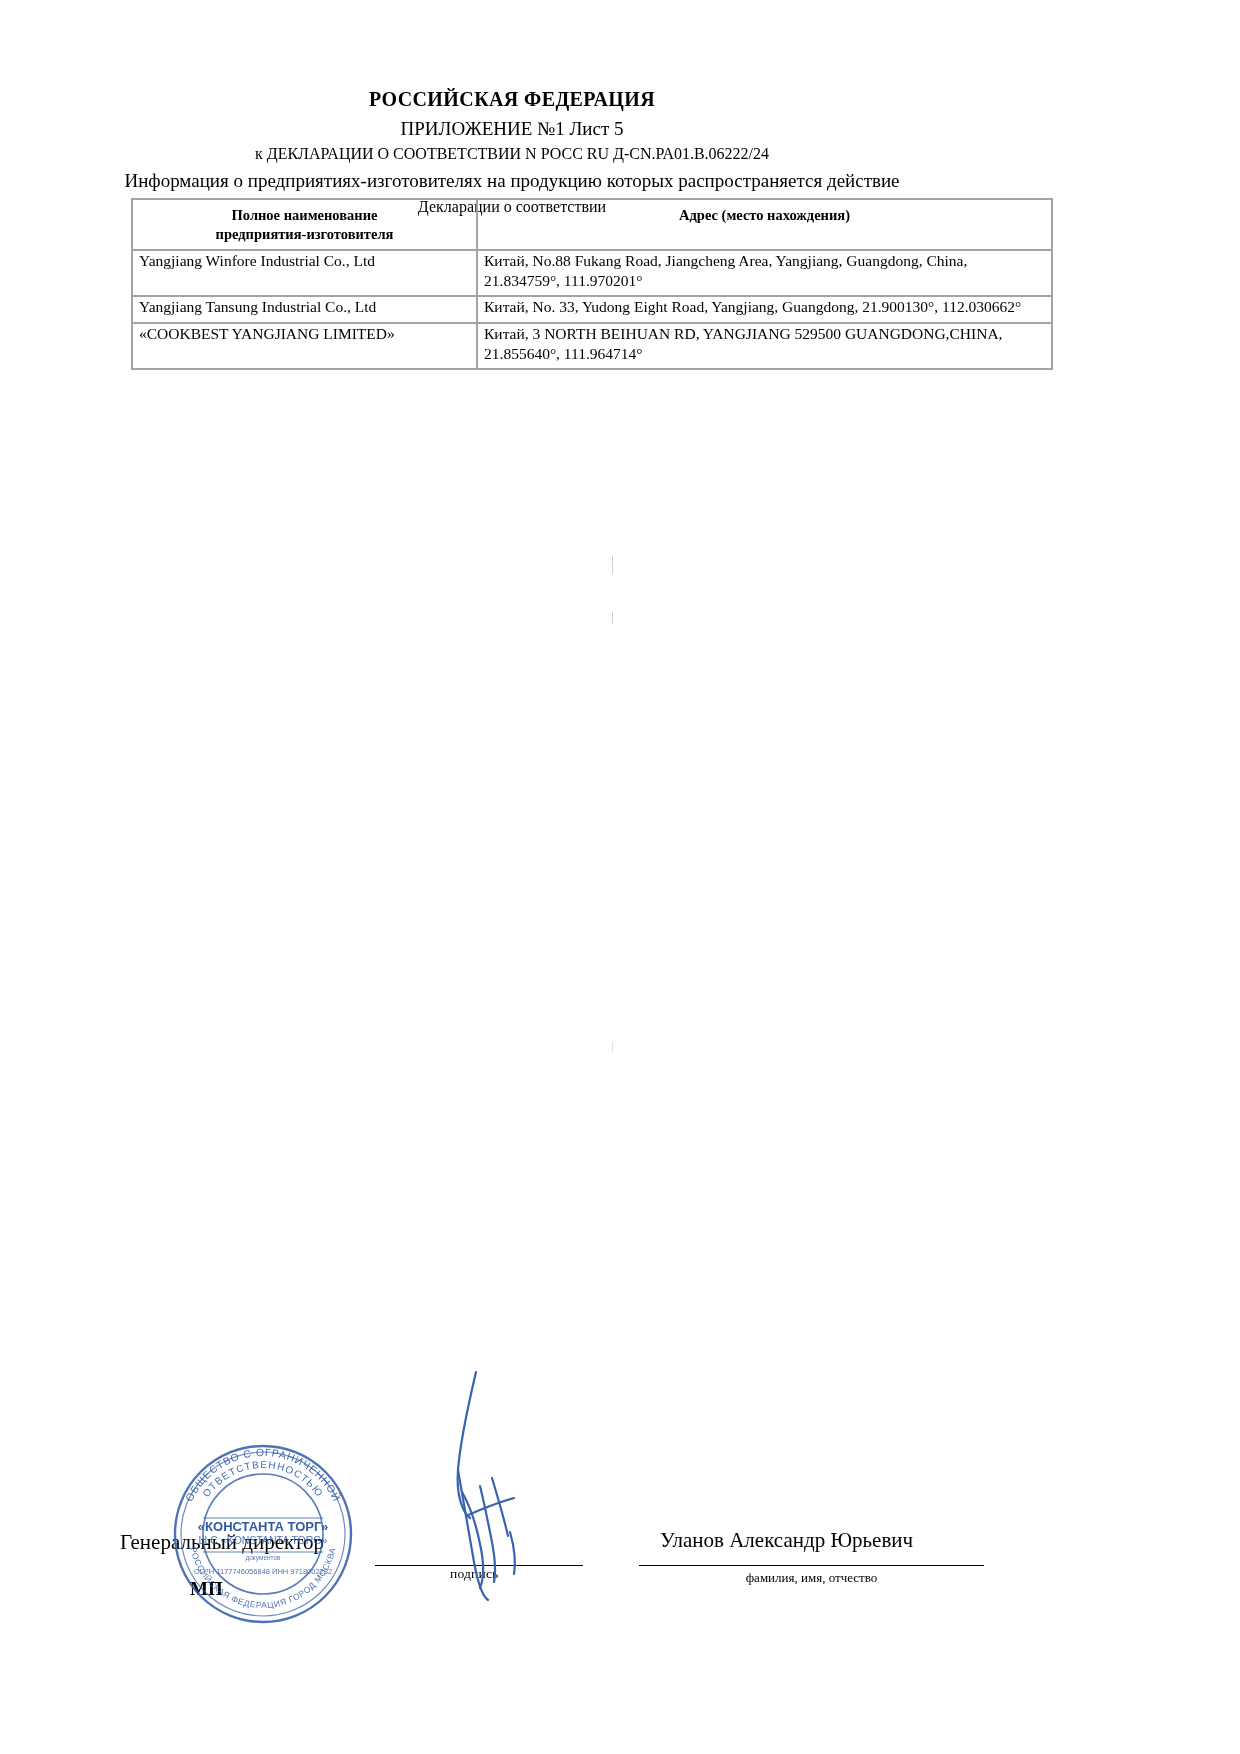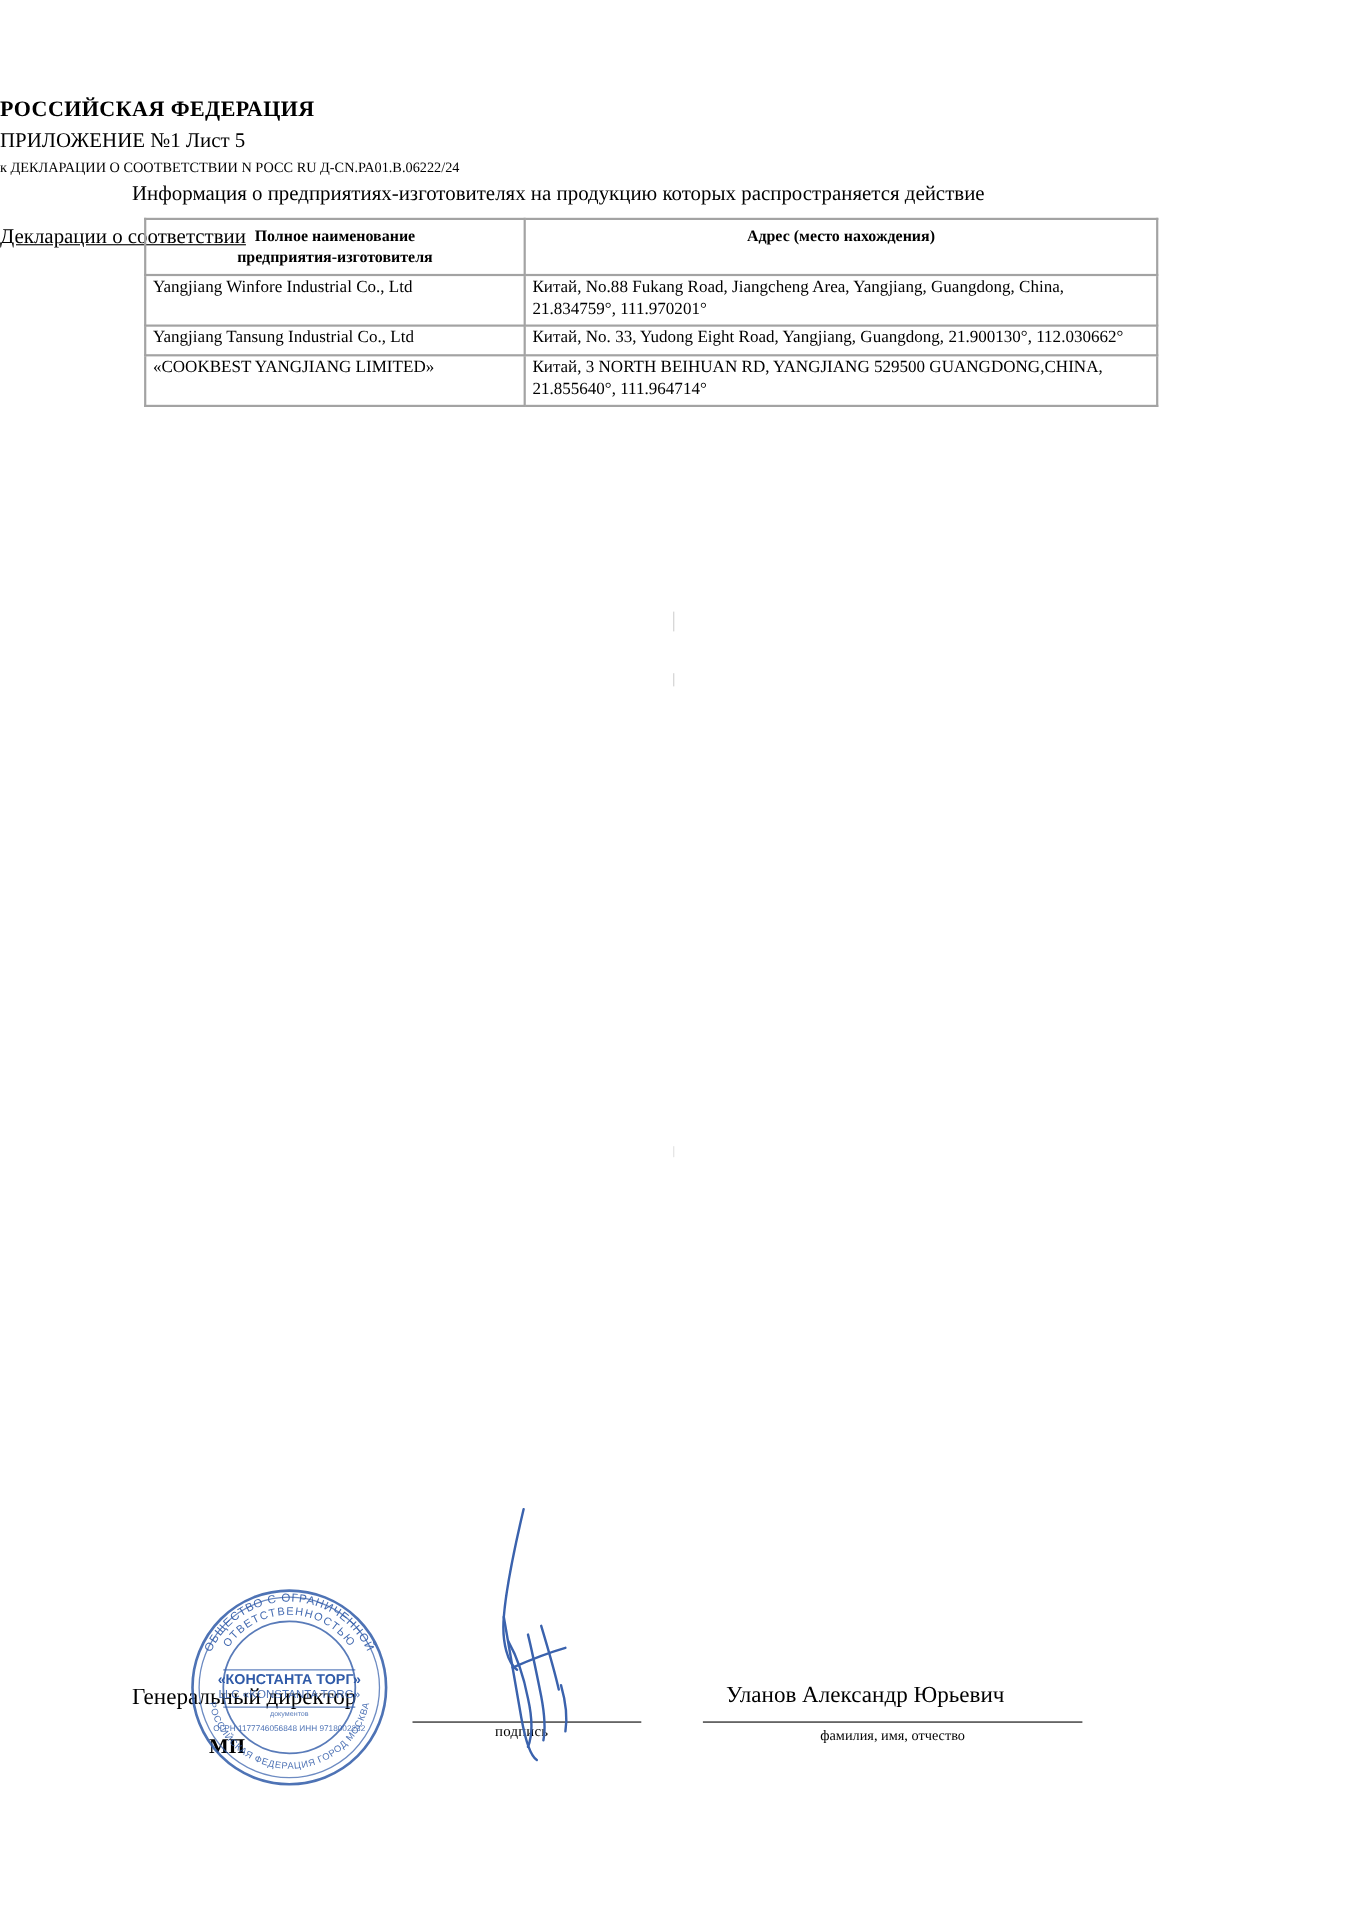--- a/index.html
+++ b/index.html
@@ -19,47 +19,46 @@
     position: absolute;
     inset: 0;
   }
 
   
   .header {
     position: absolute;
     top: 86px;
     left: 0;
     width: 1024px;
-    text-align: left;
+    text-align: center;
   }
   .hdr-line {
     line-height: 1.32;
   }
   .hdr-title {
     font-size: 20px;
     font-weight: bold;
     letter-spacing: 0.4px;
   }
   .hdr-sub1 {
     font-size: 19px;
     margin-top: 4px;
   }
   .hdr-sub2 {
-    font-size: 13px;
+    font-size: 16px;
     margin-top: 2px;
   }
   .hdr-sub3 {
     font-size: 19px;
     margin-top: 3px;
     padding: 0 120px;
   }
   .hdr-sub4 {
-    font-size: 19px;
-    margin-top: 14px;
-    text-decoration: underline;
+    font-size: 16px;
+    margin-top: 3px;
   }
 
   
   .tbl-wrap {
     position: absolute;
     top: 198px;
     left: 131px;
     width: 920px;
   }
   table.manu {

